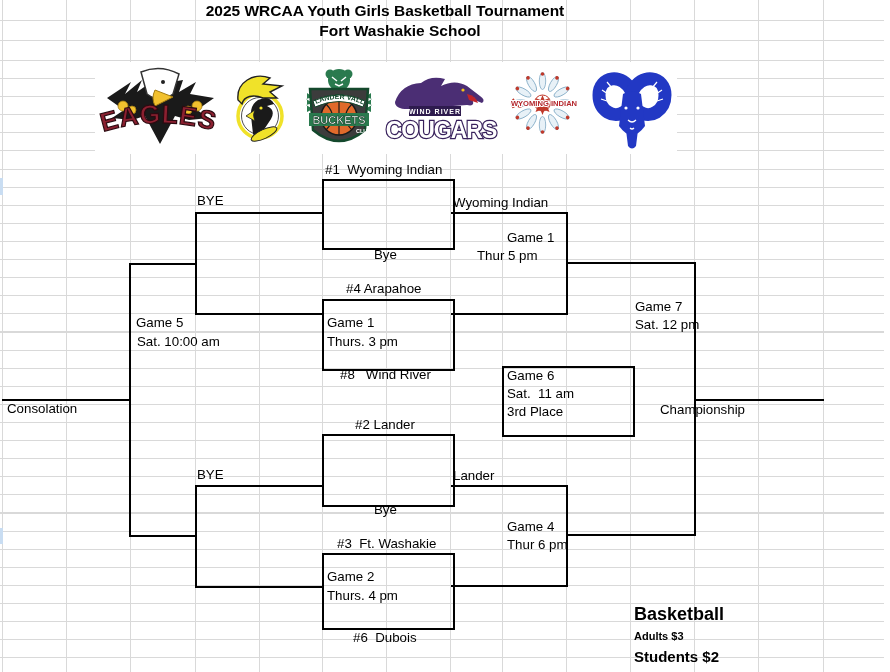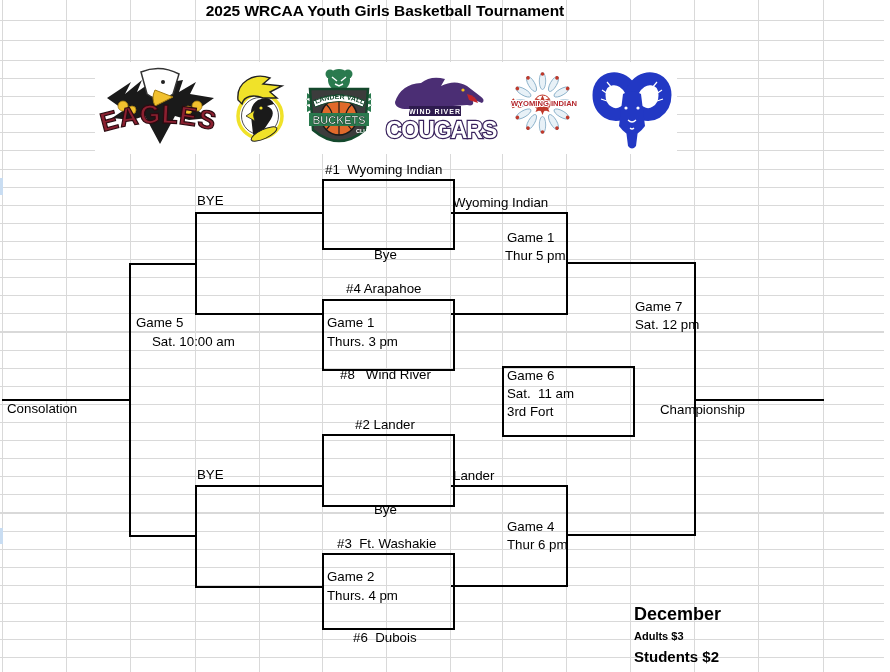--- a/index.html
+++ b/index.html
@@ -40,20 +40,21 @@
   <div class="vcol" style="left:566px"></div>
   <div class="vcol" style="left:630px"></div>
   <div class="vcol" style="left:694px"></div>
   <div class="vcol" style="left:758px"></div>
   <div class="vcol" style="left:823px"></div>
   <div class="vcol" style="left:888px"></div>
   <div class="sliver" style="top:178px;height:17px"></div>
   <div class="sliver" style="top:528px;height:16px"></div>
 
   <div class="title" style="left:130px;top:1px;width:510px">2025 WRCAA Youth Girls Basketball Tournament</div>
+  <div class="title" style="left:145px;top:21px;width:510px">Fort Washakie School</div>
 
   <div id="logostrip"></div>
 
   <svg style="left:97px;top:64px" width="127" height="90" viewBox="0 0 127 90">
     <path d="M10,34 L34,18 28,30 45,16 40,28 60,14 63,20 86,16 82,28 99,18 93,30 117,34 100,46 112,54 92,56 78,52 63,80 48,52 35,56 15,54 27,46 Z" fill="#1a1a1a"></path>
     <path d="M44,8 Q63,0 82,10 L76,30 Q63,40 50,30 Z" fill="#ffffff" stroke="#333" stroke-width="1.5"></path>
     <circle cx="66" cy="18" r="2" fill="#222"></circle>
     <path d="M58,26 L76,33 L58,42 Q54,34 58,26 Z" fill="#f2c12e" stroke="#a27b10" stroke-width="1"></path>
     <g fill="#f2c12e" stroke="#a27b10" stroke-width="0.8">
       <circle cx="26" cy="42" r="5"></circle>
@@ -172,43 +173,43 @@
   <div class="vl" style="left:566px;top:212px;height:103px"></div>
   <div class="vl" style="left:129px;top:263px;height:274px"></div>
   <div class="vl" style="left:195px;top:485px;height:103px"></div>
   <div class="vl" style="left:566px;top:485px;height:102px"></div>
   <div class="vl" style="left:694px;top:262px;height:274px"></div>
 
   <div class="lbl" style="left:325px;top:161px">#1  Wyoming Indian</div>
   <div class="lbl" style="left:197px;top:192px">BYE</div>
   <div class="lbl" style="left:453px;top:194px">Wyoming Indian</div>
   <div class="lbl" style="left:507px;top:229px">Game 1</div>
-  <div class="lbl" style="left:505px;top:247px">Thur 5 pm</div>
+  <div class="lbl" style="left:477px;top:247px">Thur 5 pm</div>
   <div class="lbl" style="left:374px;top:246px">Bye</div>
   <div class="lbl" style="left:346px;top:280px">#4 Arapahoe</div>
   <div class="lbl" style="left:327px;top:314px">Game 1</div>
   <div class="lbl" style="left:327px;top:333px">Thurs. 3 pm</div>
   <div class="lbl" style="left:340px;top:366px">#8   Wind River</div>
   <div class="lbl" style="left:136px;top:314px">Game 5</div>
-  <div class="lbl" style="left:152px;top:333px">Sat. 10:00 am</div>
+  <div class="lbl" style="left:137px;top:333px">Sat. 10:00 am</div>
   <div class="lbl" style="left:635px;top:298px">Game 7</div>
   <div class="lbl" style="left:635px;top:316px">Sat. 12 pm</div>
   <div class="lbl" style="left:507px;top:367px">Game 6</div>
   <div class="lbl" style="left:507px;top:385px">Sat.  11 am</div>
-  <div class="lbl" style="left:507px;top:403px">3rd Fort</div>
+  <div class="lbl" style="left:507px;top:403px">3rd Place</div>
   <div class="lbl" style="left:7px;top:400px">Consolation</div>
   <div class="lbl" style="left:660px;top:401px">Championship</div>
   <div class="lbl" style="left:355px;top:416px">#2 Lander</div>
   <div class="lbl" style="left:197px;top:466px">BYE</div>
   <div class="lbl" style="left:453px;top:467px">Lander</div>
   <div class="lbl" style="left:507px;top:518px">Game 4</div>
   <div class="lbl" style="left:507px;top:536px">Thur 6 pm</div>
   <div class="lbl" style="left:374px;top:501px">Bye</div>
   <div class="lbl" style="left:337px;top:535px">#3  Ft. Washakie</div>
   <div class="lbl" style="left:327px;top:568px">Game 2</div>
   <div class="lbl" style="left:327px;top:587px">Thurs. 4 pm</div>
   <div class="lbl" style="left:353px;top:629px">#6  Dubois</div>
 
-  <div class="adm" style="left:634px;top:603px;font-size:18px;line-height:22px">December</div>
+  <div class="adm" style="left:634px;top:603px;font-size:18px;line-height:22px">Basketball</div>
   <div class="adm" style="left:634px;top:626px;font-size:11px;line-height:20px">Adults $3</div>
   <div class="adm" style="left:634px;top:647px;font-size:15px;line-height:20px">Students $2</div>
 
 </div>
 
 </body></html>

